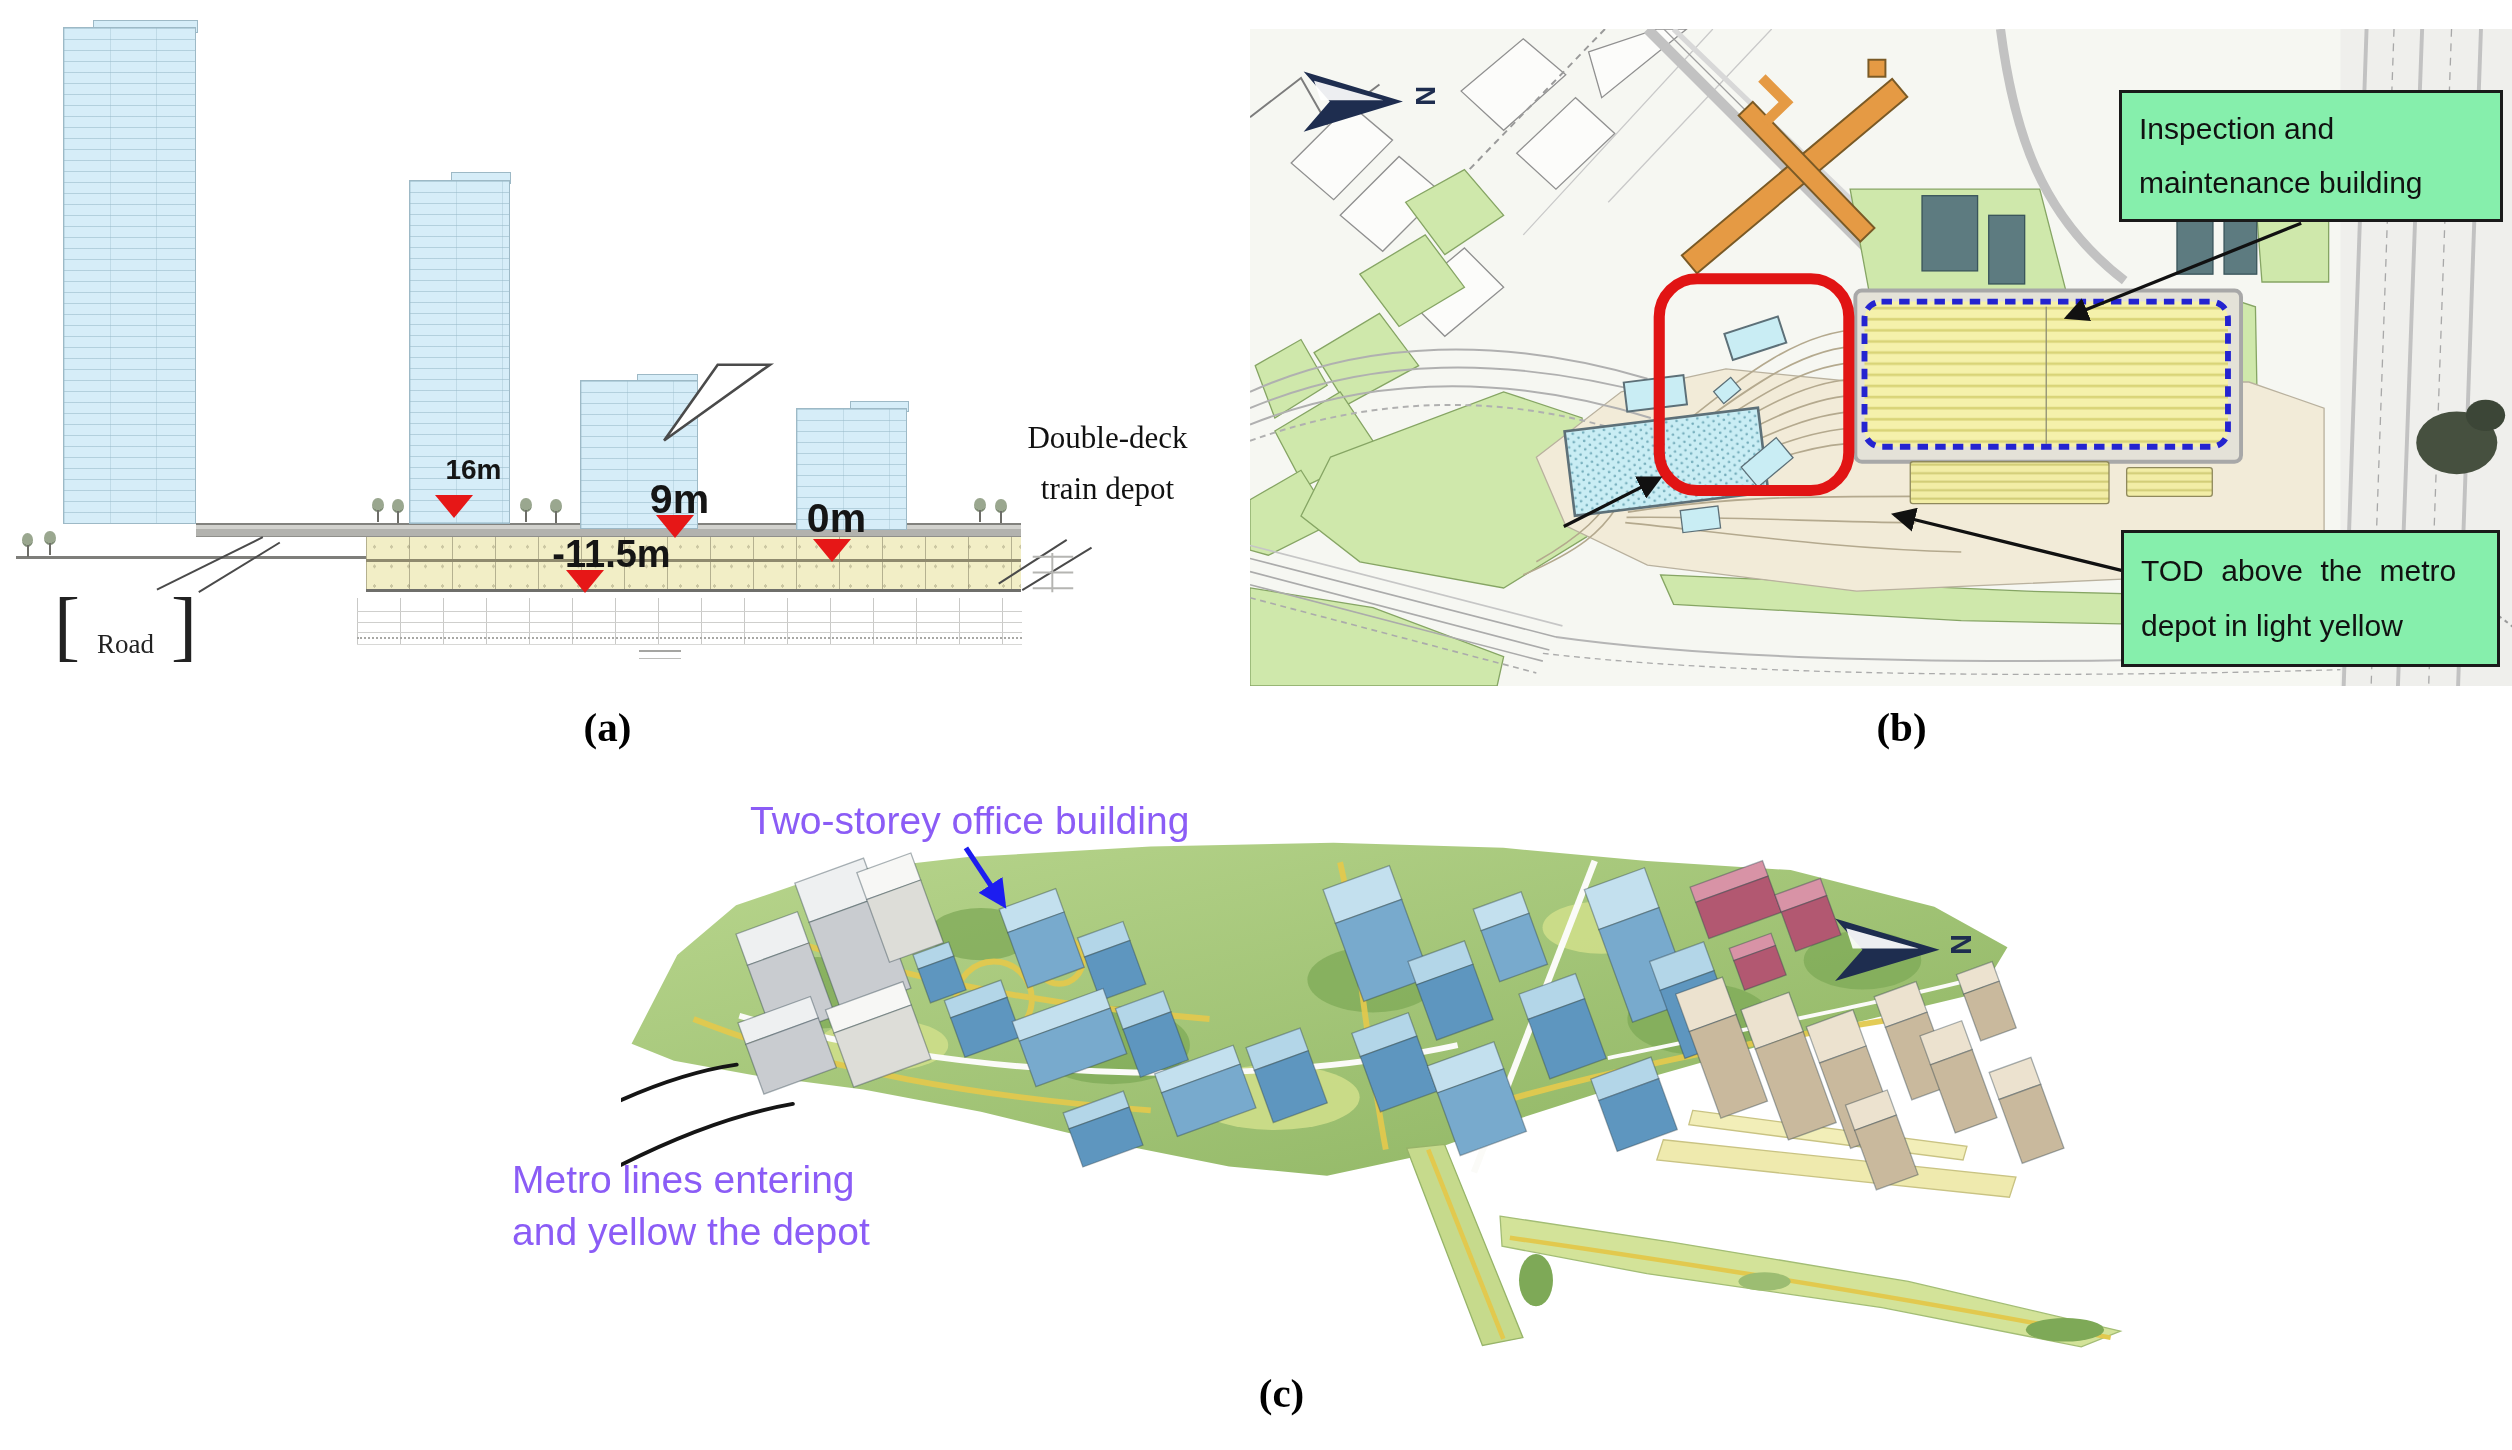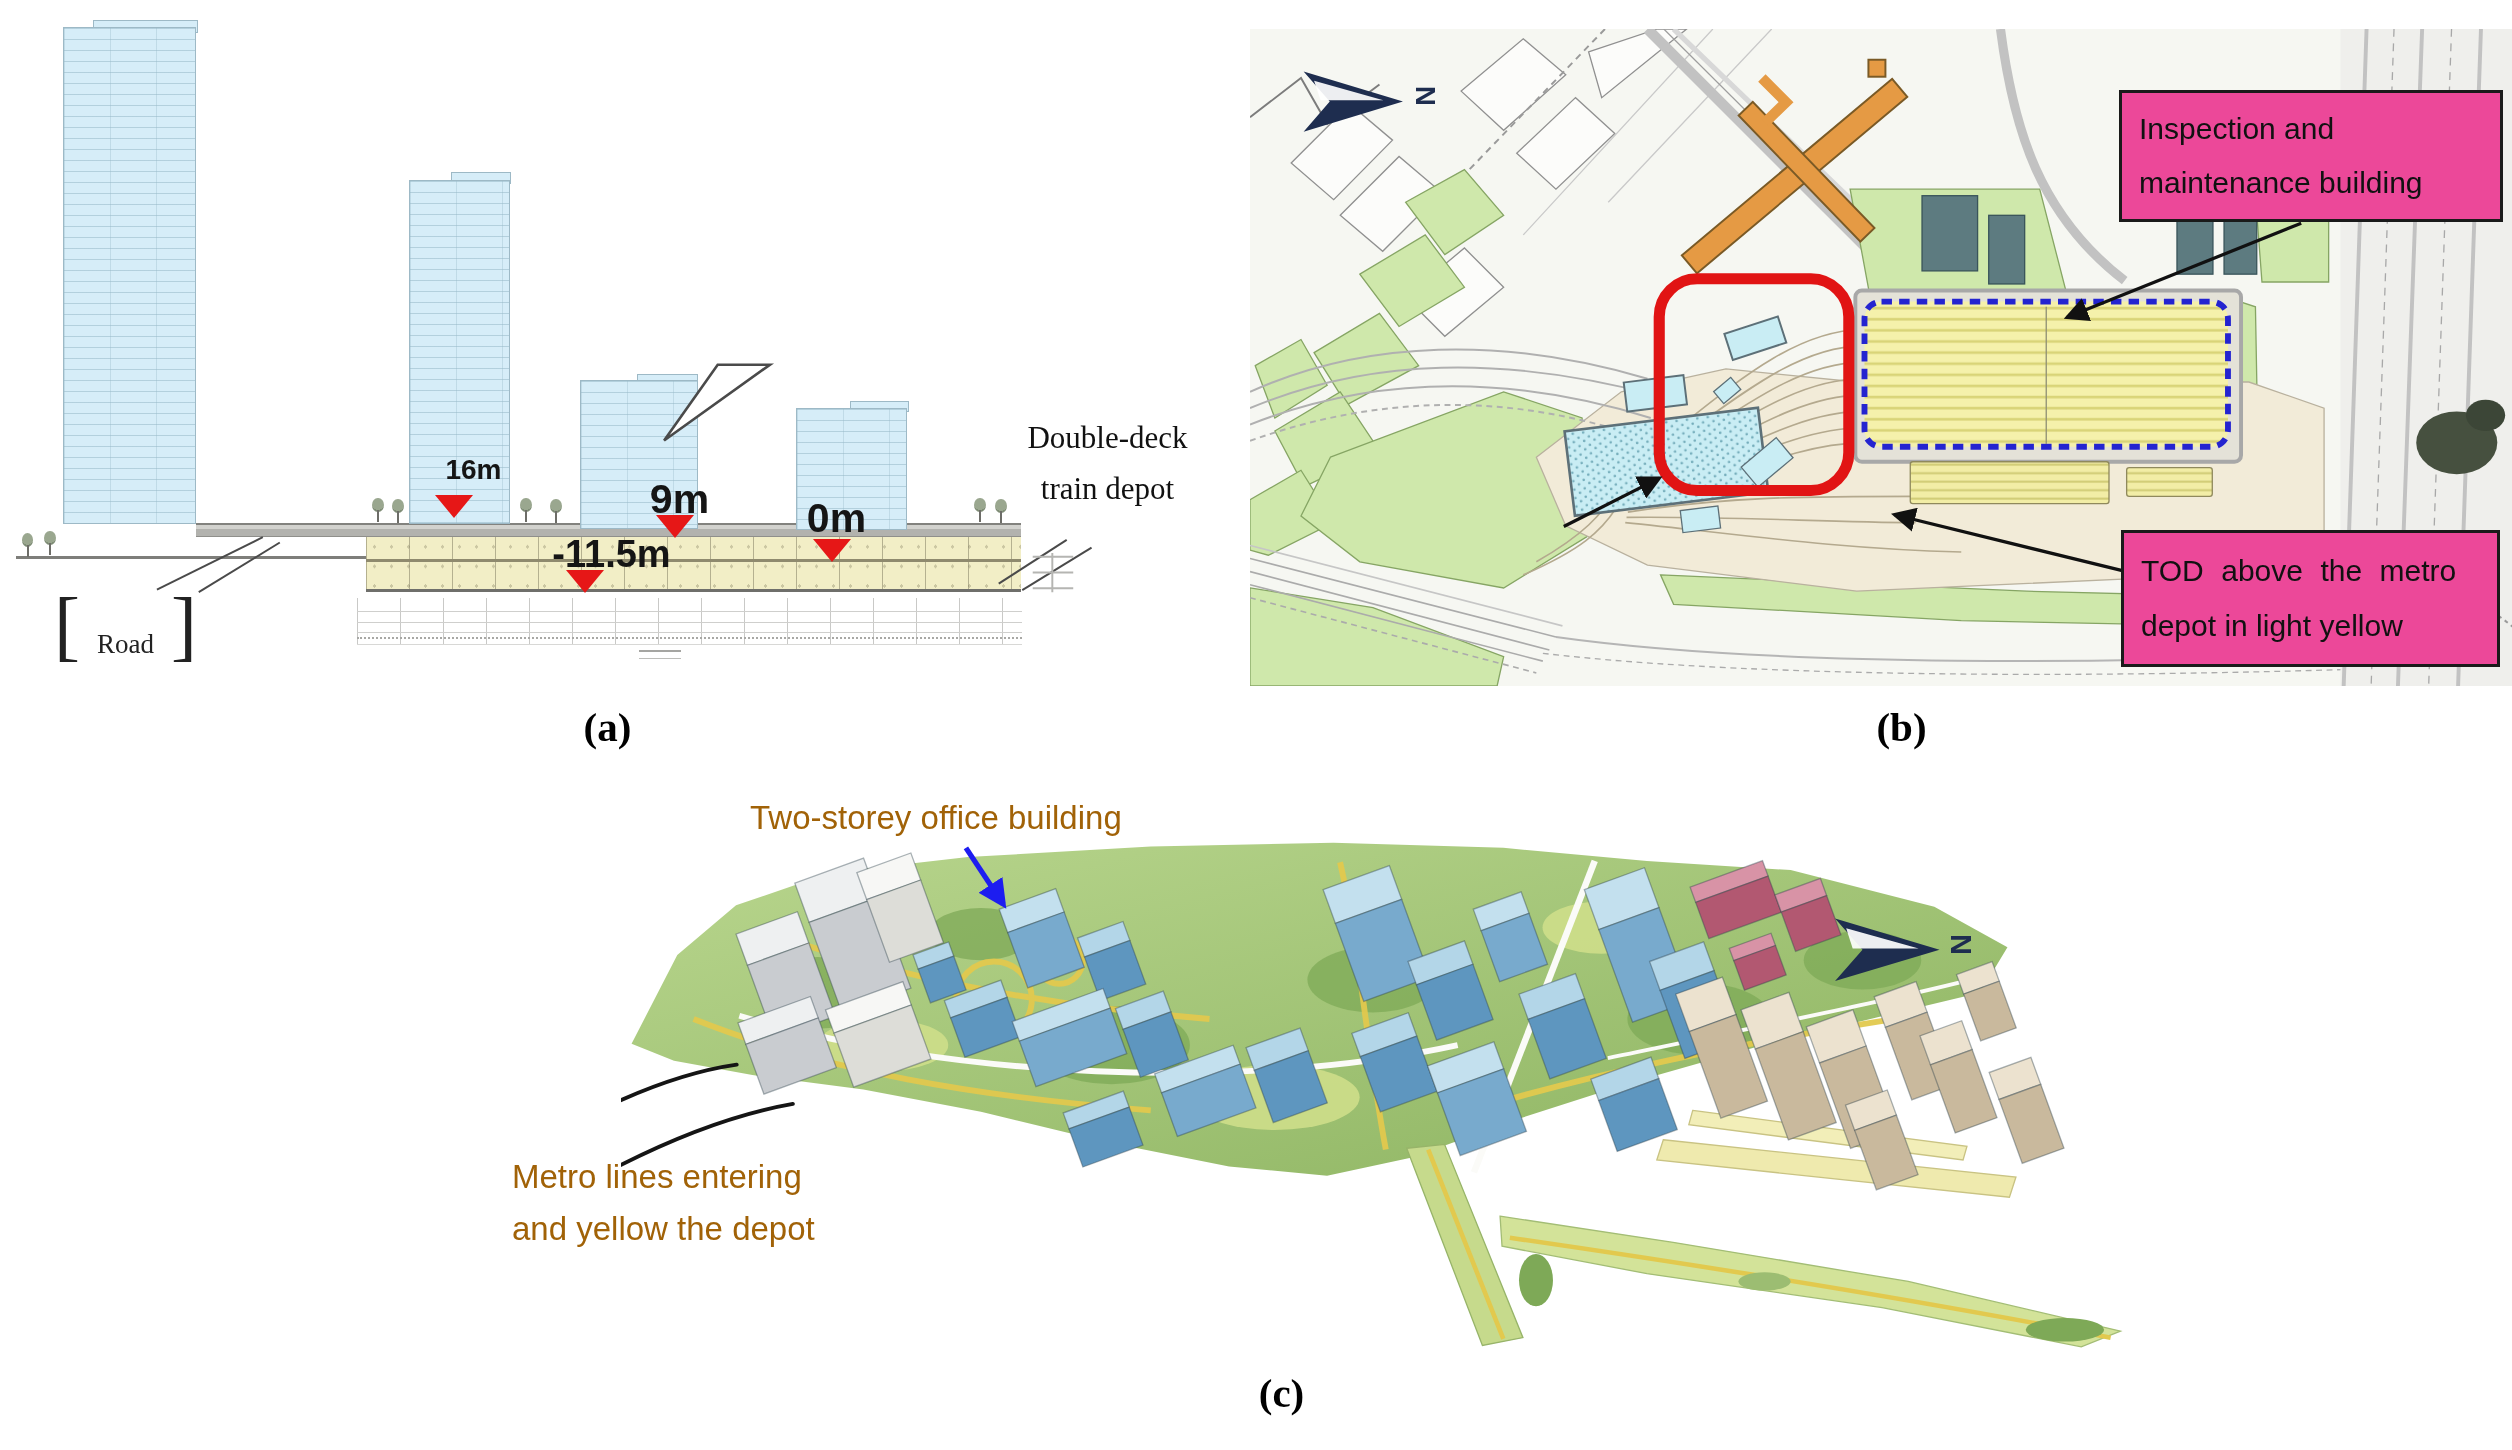--- a/index.html
+++ b/index.html
@@ -44,28 +44,28 @@
       font-family:"Liberation Serif",serif;}
   .road-label .bracket{font-size:78px;font-weight:300;line-height:65px;}
   .road-label .word{font-size:27px;padding:0 17px;margin-top:37px;}
   .dd-label{position:absolute;text-align:center;font-family:"Liberation Serif",serif;
       font-size:31px;line-height:1.65;color:#111;}
   .caption{position:absolute;font-family:"Liberation Serif",serif;font-weight:700;
       font-size:41px;color:#000;text-align:center;width:157px;}
 
   
   .map-b{position:absolute;left:1250px;top:29px;width:1263px;height:657px;background:#f6f7f2;overflow:hidden;}
-  .label-box{position:absolute;background:#ec4899;border:3.3px solid #1a1a1a;box-sizing:border-box;
+  .label-box{position:absolute;background:#86efac;border:3.3px solid #1a1a1a;box-sizing:border-box;
       color:#111;font-family:"Liberation Sans",sans-serif;display:flex;flex-direction:column;justify-content:space-evenly;}
   .label-box .ln{padding-left:17px;white-space:nowrap;}
   .north-label{position:absolute;font-weight:700;color:#1e2d4f;transform:rotate(90deg);
       font-family:"Liberation Sans",sans-serif;}
 
   
-  .c-label{position:absolute;color:#a16207;font-size:33px;font-family:"Liberation Sans",sans-serif;white-space:nowrap;}
+  .c-label{position:absolute;color:#8b5cf6;font-size:39px;font-family:"Liberation Sans",sans-serif;white-space:nowrap;}
   .bld .roof{stroke:rgba(45,65,75,.4);stroke-width:2;}
   .bld .body{stroke:rgba(45,65,75,.4);stroke-width:2;}
   .bg-gray  .roof{fill:#eef0f1;} .bg-gray  .body{fill:#c9ccd0;}
   .bg-white .roof{fill:#f7f7f5;} .bg-white .body{fill:#ddddd8;}
   .bg-blue  .roof{fill:#b3d6e8;} .bg-blue  .body{fill:#5e96bf;}
   .bg-blue2 .roof{fill:#c3e0ee;} .bg-blue2 .body{fill:#78aacd;}
   .bg-beige .roof{fill:#ece2cf;} .bg-beige .body{fill:#c9b99d;}
   .bg-pink  .roof{fill:#d893a6;} .bg-pink  .body{fill:#b25871;}
 </style>
 </head>

